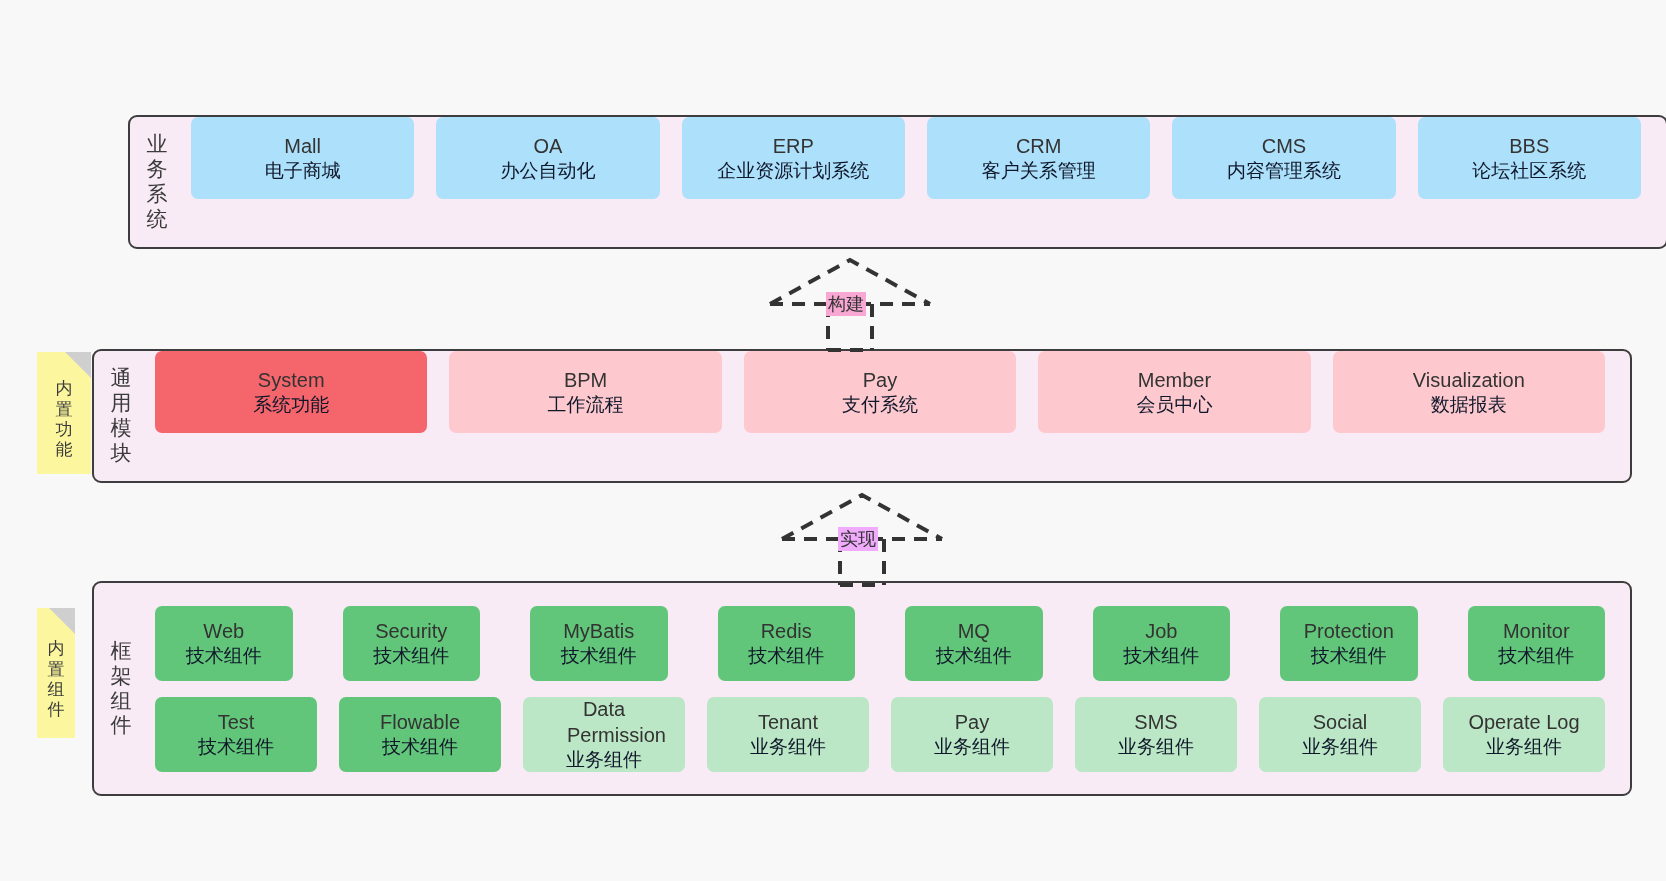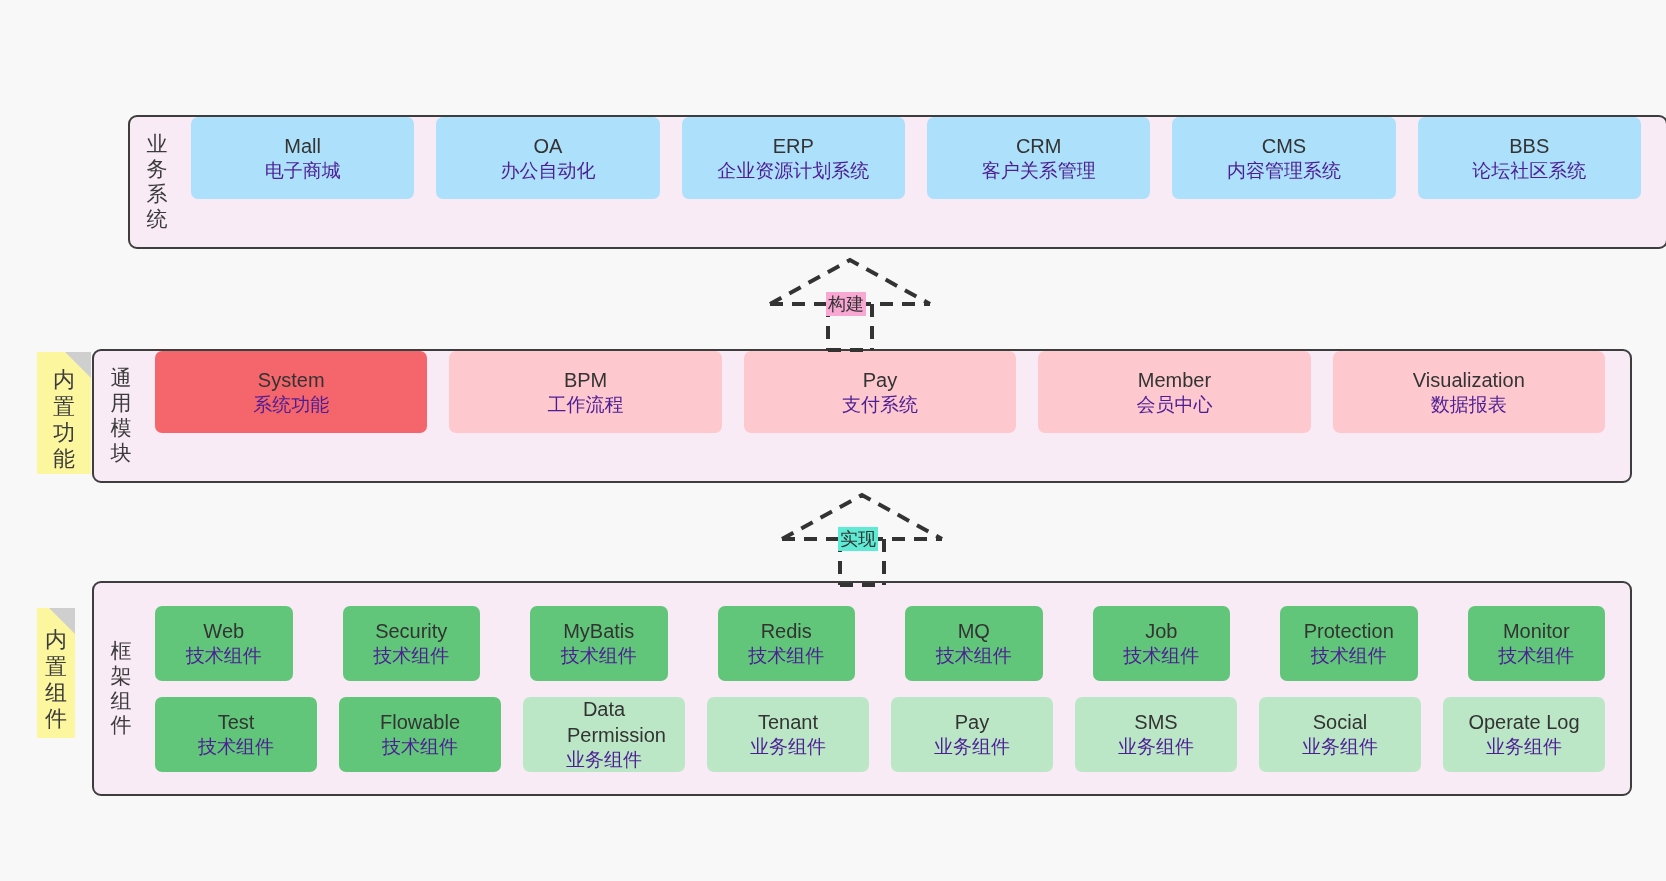--- a/index.html
+++ b/index.html
@@ -80,21 +80,21 @@
     padding: 4px 10px;
   }
   .cell .en {
     font-size: 20px;
     line-height: 1.3;
     color: #333333;
   }
   .cell .cn {
     font-size: 19px;
     line-height: 1.3;
-    color: #4c1d95;
+    color: #0f172a;
   }
 
   
   .c-blue       { background: #ace0fb; }
   .c-red        { background: #f4656c; }
   .c-pink       { background: #fdc9ce; }
   .c-green      { background: #61c679; }
   .c-green-lite { background: #bce7c6; }
 
   
@@ -102,21 +102,21 @@
     position: absolute;
     background: #fcf79f;
     box-sizing: border-box;
     display: flex;
     align-items: center;
     justify-content: center;
     z-index: 3;
   }
   .note .note-text {
     width: 26px;
-    font-size: 22px;
+    font-size: 17px;
     line-height: 1.2;
     color: #3b3b3b;
     text-align: center;
     word-break: break-all;
     margin-top: 14px;
   }
   .note .fold {
     position: absolute;
     top: 0;
     right: 0;
@@ -217,21 +217,21 @@
       </div>
     </div>
   </div>
 
   <div class="connector" style="left:772px; top:487px; width:180px; height:100px;">
     <svg width="180" height="100" viewBox="0 0 180 100">
       <path d="M 10 52 L 90 8 L 170 52" fill="none" stroke="#333333" stroke-width="4" stroke-dasharray="13 9" stroke-linecap="butt"></path>
       <path d="M 10 52 L 170 52" fill="none" stroke="#333333" stroke-width="4" stroke-dasharray="13 9"></path>
       <path d="M 68 52 L 68 98 M 112 52 L 112 98 M 68 98 L 112 98" fill="none" stroke="#333333" stroke-width="4" stroke-dasharray="13 9"></path>
     </svg>
-    <span class="conn-label" style="left:66px; top:40px; background:#5eead4; padding:0 2px;">实现</span>
+    <span class="conn-label" style="left:66px; top:40px; background:#f0abfc; padding:0 2px;">实现</span>
   </div>
 
   <div class="note" style="left:37px; top:608px; width:38px; height:130px;">
     <span class="fold"></span>
     <span class="note-text">内置组件</span>
   </div>
 
   <div class="layer" style="left:92px; top:581px; width:1540px; height:215px;justify-content:flex-end;">
     <div class="layer-title">框架组件</div>
     <div class="cells two-rows">

